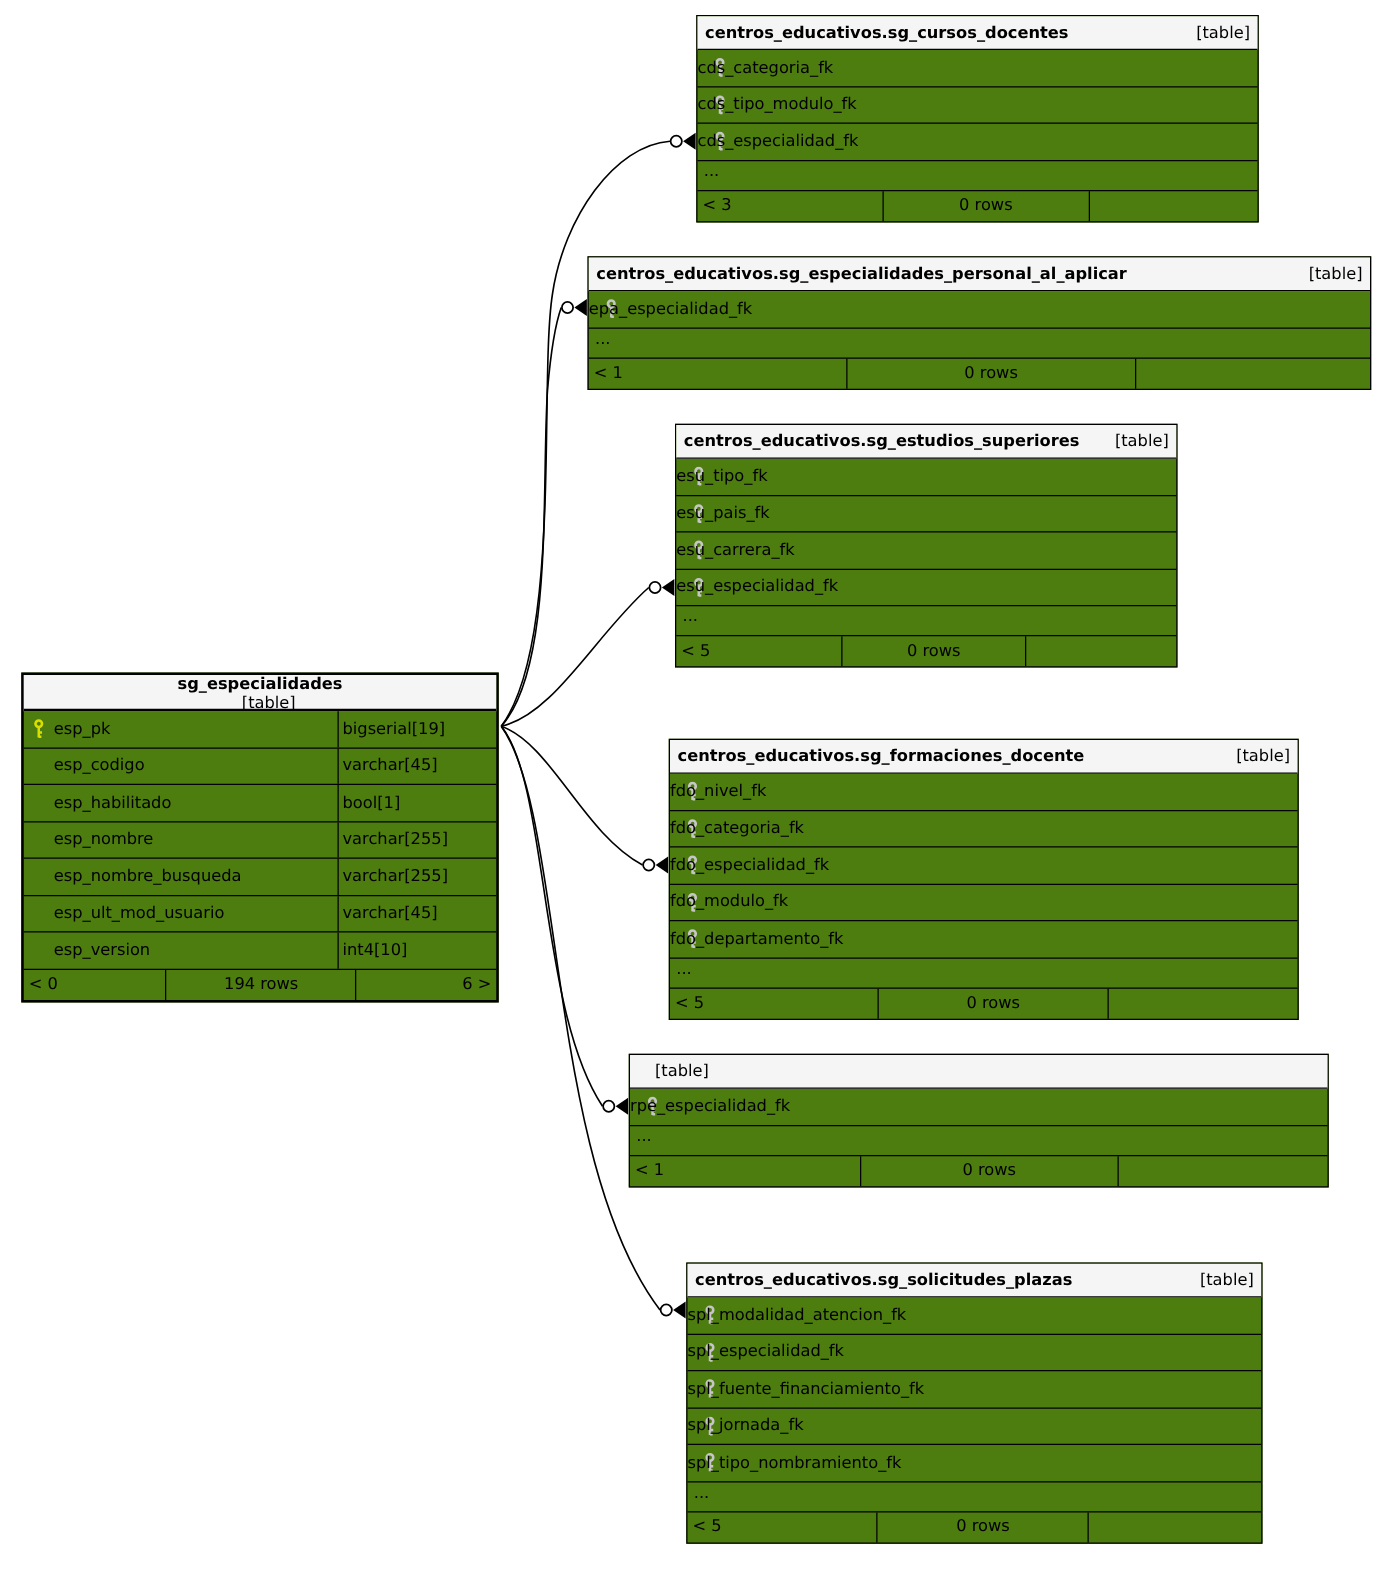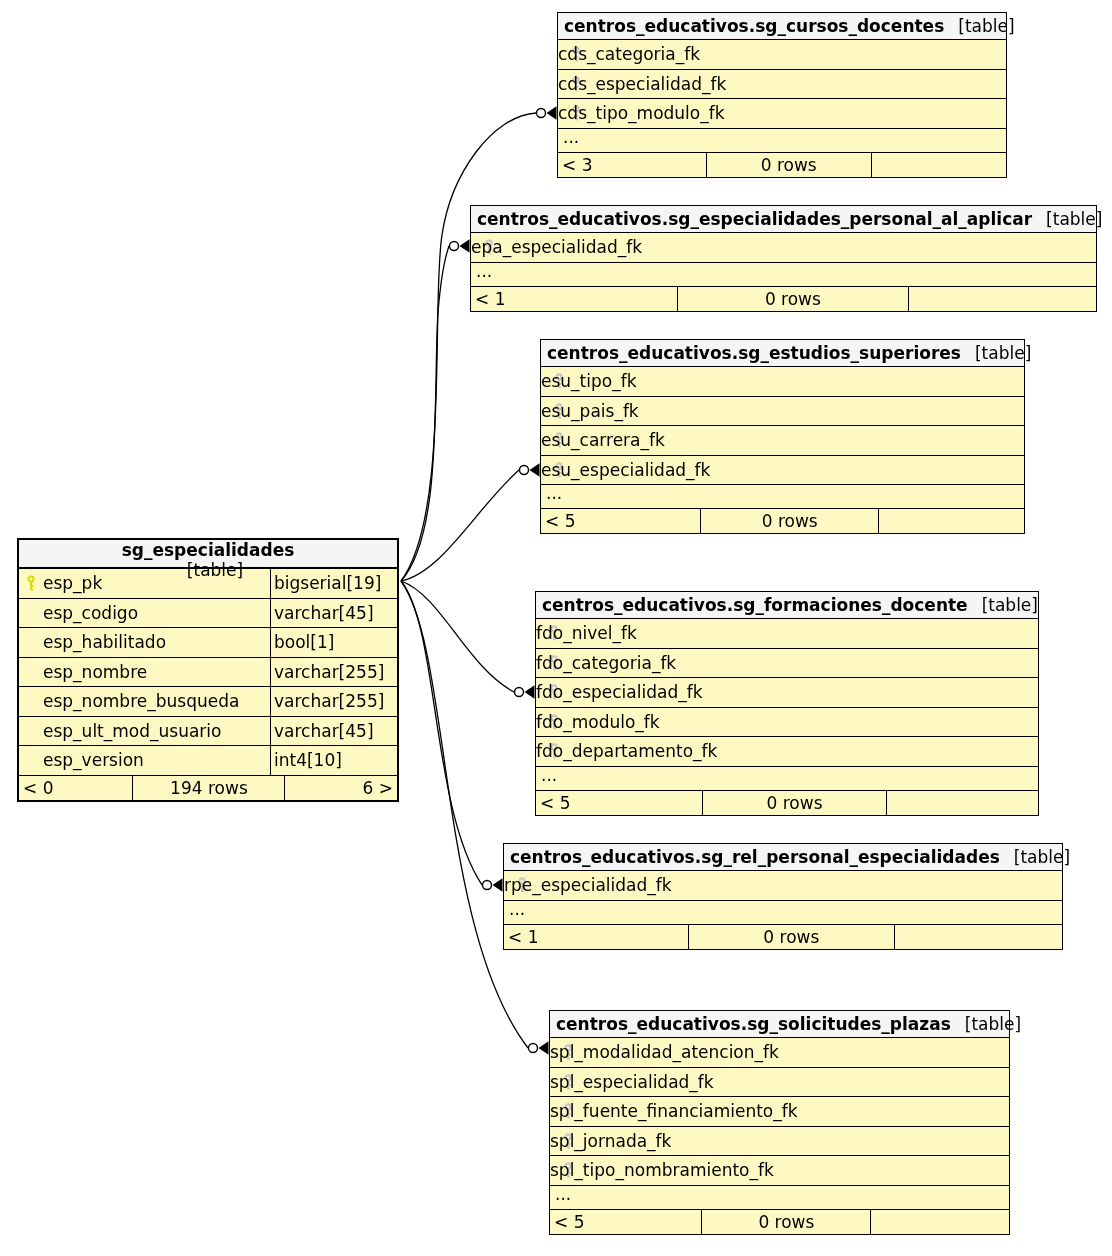--- a/index.html
+++ b/index.html
@@ -2,22 +2,22 @@
 <html><head>
 <meta charset="utf-8">
 <style>
   html,body{margin:0;padding:0;}
   body{
     width:1112px;height:1256px;position:relative;background:#ffffff;color:#000;
     font-family:"DejaVu Sans","Liberation Sans",sans-serif;overflow:hidden;
   }
   #edges{position:absolute;left:0;top:0;z-index:1;pointer-events:none;}
   .tbl{
-    position:absolute;background:#fef9c3;border:1.5px solid #000;box-sizing:border-box;
-    z-index:2;font-size:17px;
+    position:absolute;background:#4d7c0f;border:1.5px solid #000;box-sizing:border-box;
+    z-index:2;font-size:13px;
   }
   .tbl.main{border-width:2.5px;}
   .hdr{
     height:27px;background:#f5f5f5;border-bottom:1.5px solid #000;
     display:flex;align-items:center;justify-content:space-between;
     padding:0 6px;box-sizing:border-box;white-space:nowrap;
   }
   .main .hdr{height:29px;border-bottom-width:2px;flex-direction:column;}
   .hdr .ttl{font-weight:bold;}
   .hdr .badge{font-weight:normal;margin-left:14px;}
@@ -150,31 +150,31 @@
         </span>
         <span class="nm">cds_categoria_fk</span>
       </div>
       <div class="row">
         <span class="keycell">
           <svg width="10" height="16" viewBox="0 0 10 16">
             <circle cx="5" cy="4" r="2.6" fill="none" stroke="#c6c6c6" stroke-width="2.1"></circle>
             <path d="M5 6.6 L5 15 M5 11 L7.6 11 M5 14.4 L7.1 14.4" stroke="#c6c6c6" stroke-width="2" fill="none"></path>
           </svg>
         </span>
+        <span class="nm">cds_tipo_modulo_fk</span>
+      </div>
+      <div class="row">
+        <span class="keycell">
+          <svg width="10" height="16" viewBox="0 0 10 16">
+            <circle cx="5" cy="4" r="2.6" fill="none" stroke="#c6c6c6" stroke-width="2.1"></circle>
+            <path d="M5 6.6 L5 15 M5 11 L7.6 11 M5 14.4 L7.1 14.4" stroke="#c6c6c6" stroke-width="2" fill="none"></path>
+          </svg>
+        </span>
         <span class="nm">cds_especialidad_fk</span>
       </div>
-      <div class="row">
-        <span class="keycell">
-          <svg width="10" height="16" viewBox="0 0 10 16">
-            <circle cx="5" cy="4" r="2.6" fill="none" stroke="#c6c6c6" stroke-width="2.1"></circle>
-            <path d="M5 6.6 L5 15 M5 11 L7.6 11 M5 14.4 L7.1 14.4" stroke="#c6c6c6" stroke-width="2" fill="none"></path>
-          </svg>
-        </span>
-        <span class="nm">cds_tipo_modulo_fk</span>
-      </div>
       <div class="dots">...</div>
       <div class="ftr">
         <div class="c c1">&lt; 3</div>
         <div class="c c2">0 rows</div>
         <div class="c c3"></div>
       </div>
     </div>
     <div class="tbl rel" style="left: 470px; top: 205px; width: 627px;">
       <div class="hdr">
         <span class="ttl">centros_educativos.sg_especialidades_personal_al_aplicar</span>
@@ -189,21 +189,21 @@
         </span>
         <span class="nm">epa_especialidad_fk</span>
       </div>
       <div class="dots">...</div>
       <div class="ftr">
         <div class="c c1">&lt; 1</div>
         <div class="c c2">0 rows</div>
         <div class="c c3"></div>
       </div>
     </div>
-    <div class="tbl rel" style="left: 540px; top: 339px; width: 485px;">
+    <div class="tbl rel" style="left: 540px; top: 339px; width: 402px;">
       <div class="hdr">
         <span class="ttl">centros_educativos.sg_estudios_superiores</span>
         <span class="badge">[table]</span>
       </div>
       <div class="row">
         <span class="keycell">
           <svg width="10" height="16" viewBox="0 0 10 16">
             <circle cx="5" cy="4" r="2.6" fill="none" stroke="#c6c6c6" stroke-width="2.1"></circle>
             <path d="M5 6.6 L5 15 M5 11 L7.6 11 M5 14.4 L7.1 14.4" stroke="#c6c6c6" stroke-width="2" fill="none"></path>
           </svg>
@@ -296,21 +296,20 @@
       </div>
       <div class="dots">...</div>
       <div class="ftr">
         <div class="c c1">&lt; 5</div>
         <div class="c c2">0 rows</div>
         <div class="c c3"></div>
       </div>
     </div>
     <div class="tbl rel" style="left: 503px; top: 843px; width: 560px;">
       <div class="hdr">
-        <span class="ttl">centros_educativos.sg_rel_personal_especialidades</span>
         <span class="badge">[table]</span>
       </div>
       <div class="row">
         <span class="keycell">
           <svg width="10" height="16" viewBox="0 0 10 16">
             <circle cx="5" cy="4" r="2.6" fill="none" stroke="#c6c6c6" stroke-width="2.1"></circle>
             <path d="M5 6.6 L5 15 M5 11 L7.6 11 M5 14.4 L7.1 14.4" stroke="#c6c6c6" stroke-width="2" fill="none"></path>
           </svg>
         </span>
         <span class="nm">rpe_especialidad_fk</span>

